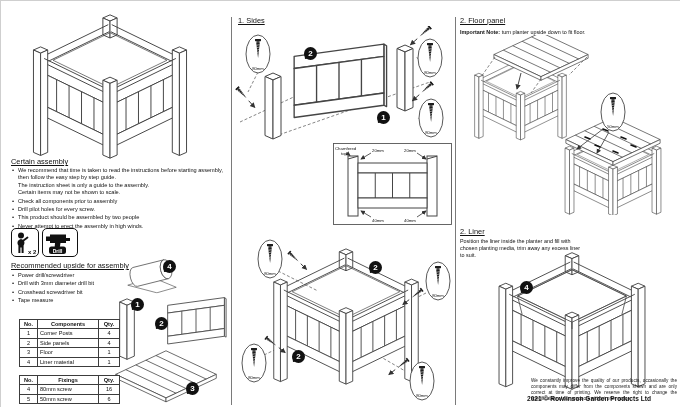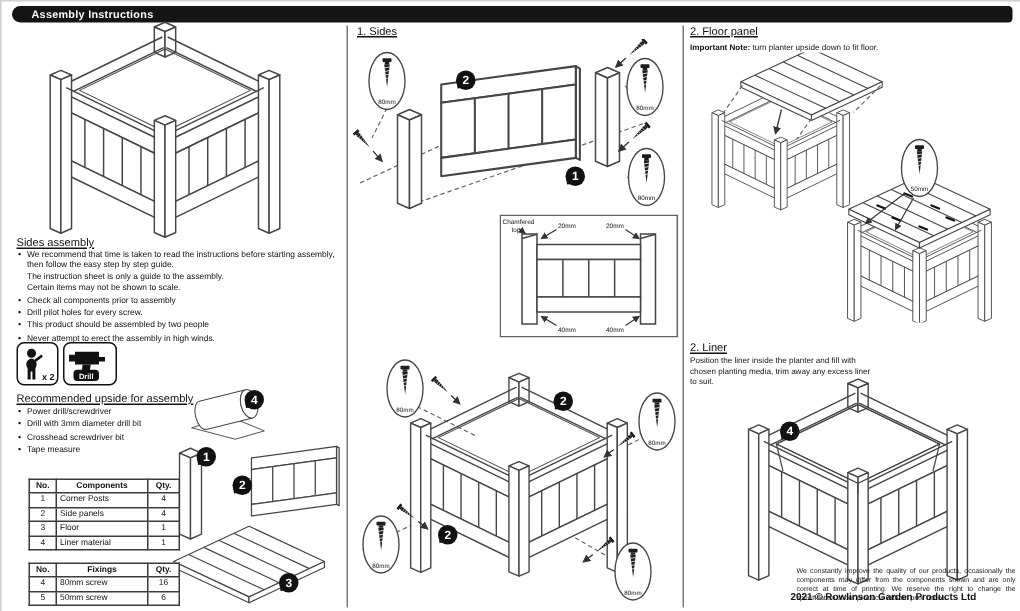--- a/index.html
+++ b/index.html
@@ -127,32 +127,29 @@
           <g transform="rotate(-14 39 22)">
             <path d="M14,8 A7,14 0 0 0 14,36 L60,36 A8,14 0 0 1 60,8 Z"></path>
             <ellipse cx="60" cy="22" rx="8" ry="14"></ellipse>
             <circle cx="60" cy="22" r="3.2"></circle>
           </g>
         </g>
       </symbol>
     </defs>
   </svg>
 
-  <div id="hdr" class="abs">
-    <span>Assembly Instructions</span>
-  </div>
 
   <div class="abs vline" style="left:230px;"></div>
   <div class="abs vline" style="left:454px;"></div>
 
   <svg class="abs" style="left:20px;top:12px;" width="178" height="147" viewBox="0 0 200 165">
     <use href="#sym-planter" x="0" y="0" width="200" height="165"></use>
   </svg>
 
-  <div class="abs h1" style="left:10px;top:156px;">Sides assembly</div>
+  <div class="abs h1" style="left:10px;top:156px;">Certain assembly</div>
 
   <ul class="abs bullets" style="left:10px;top:166px;width:217px;">
     <li>We recommend that time is taken to read the instructions before starting assembly, then follow the easy step by step guide.
 The instruction sheet is only a guide to the assembly.
 Certain items may not be shown to scale.</li>
     <li>Check all components prior to assembly</li>
     <li>Drill pilot holes for every screw.</li>
     <li>This product should be assembled by two people</li>
     <li>Never attempt to erect the assembly in high winds.</li>
   </ul>

